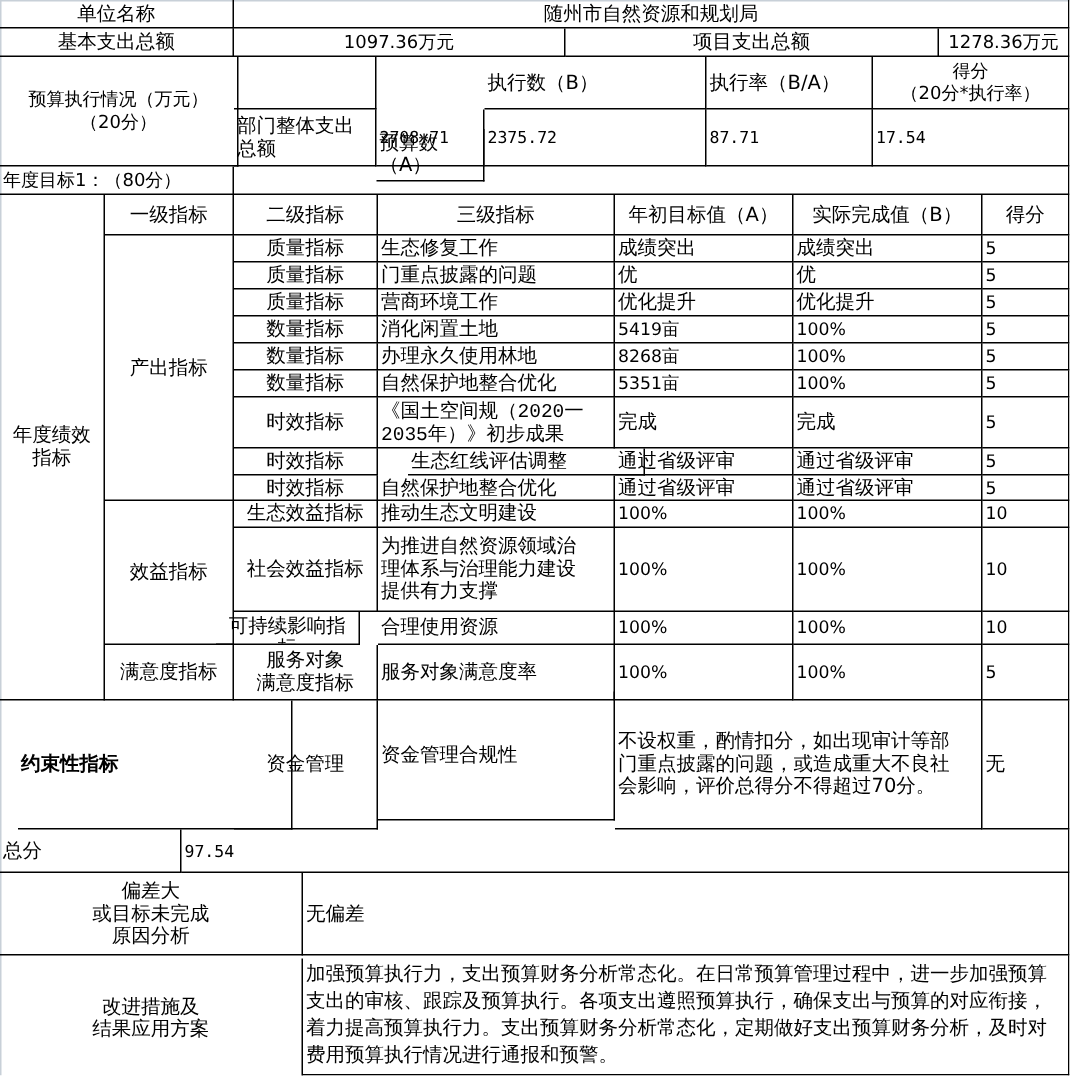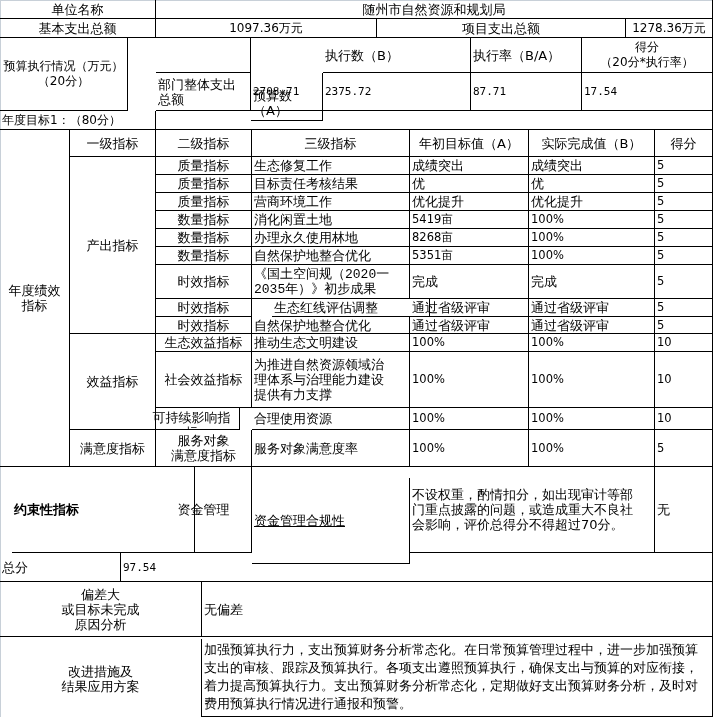--- a/index.html
+++ b/index.html
@@ -21,21 +21,21 @@
 <div class="frame"></div>
 
 <div class="cell c lg" style="left:0;top:0;width:156px;height:19px;">单位名称</div>
 <div class="cell c lg" style="left:156px;top:0;width:557px;height:19px;">随州市自然资源和规划局</div>
 
 <div class="cell c lg" style="left:0;top:19px;width:156px;height:19px;">基本支出总额</div>
 <div class="cell c" style="left:156px;top:19px;width:221px;height:19px;">1097.36万元</div>
 <div class="cell c lg" style="left:377px;top:19px;width:249px;height:19px;">项目支出总额</div>
 <div class="cell c" style="left:626px;top:19px;width:87px;height:19px;">1278.36万元</div>
 
-<div class="cell c" style="left:0;top:38px;width:128px;height:73px;text-align:center;">预算执行情况（万元）
+<div class="cell c" style="left:0;top:38px;width:159px;height:73px;text-align:center;">预算执行情况（万元）
 （20分）</div>
 <div class="cell c" style="left:156px;top:38px;width:95px;height:35px;"></div>
 <div class="cell l lg" style="left:251px;top:38px;width:72px;height:35px;margin-top:48px;">预算数
 （A）</div>
 <div class="cell l lg" style="left:323px;top:38px;width:148px;height:35px;">执行数（B）</div>
 <div class="cell l lg" style="left:471px;top:38px;width:111px;height:35px;">执行率（B/A）</div>
 <div class="cell c" style="left:582px;top:38px;width:131px;height:35px;">得分
 （20分*执行率）</div>
 
 <div class="cell l lg" style="left:156px;top:73px;width:95px;height:38px;">部门整体支出
@@ -62,33 +62,33 @@
 <div class="cell c lg" style="left:70px;top:334px;width:86px;height:96px;">效益指标</div>
 <div class="cell c lg" style="left:70px;top:430px;width:86px;height:37px;">满意度指标</div>
 
 <div class="cell c lg" style="left:156px;top:157px;width:96px;height:18px;">质量指标</div>
 <div class="cell l lg" style="left:252px;top:157px;width:158px;height:18px;">生态修复工作</div>
 <div class="cell l lg" style="left:410px;top:157px;width:119px;height:18px;">成绩突出</div>
 <div class="cell l lg" style="left:529px;top:157px;width:126px;height:18px;">成绩突出</div>
 <div class="cell l sm" style="left:655px;top:157px;width:58px;height:18px;">5</div>
 
 <div class="cell c lg" style="left:156px;top:175px;width:96px;height:18px;">质量指标</div>
-<div class="cell l lg" style="left:252px;top:175px;width:158px;height:18px;">目标责任考核结果</div>
+<div class="cell l lg" style="left:252px;top:175px;width:158px;height:18px;">门重点披露的问题</div>
 <div class="cell l lg" style="left:410px;top:175px;width:119px;height:18px;">优</div>
 <div class="cell l lg" style="left:529px;top:175px;width:126px;height:18px;">优</div>
 <div class="cell l sm" style="left:655px;top:175px;width:58px;height:18px;">5</div>
 
 <div class="cell c lg" style="left:156px;top:193px;width:96px;height:18px;">质量指标</div>
 <div class="cell l lg" style="left:252px;top:193px;width:158px;height:18px;">营商环境工作</div>
 <div class="cell l lg" style="left:410px;top:193px;width:119px;height:18px;">优化提升</div>
 <div class="cell l lg" style="left:529px;top:193px;width:126px;height:18px;">优化提升</div>
 <div class="cell l sm" style="left:655px;top:193px;width:58px;height:18px;">5</div>
 
 <div class="cell c lg" style="left:156px;top:211px;width:96px;height:18px;">数量指标</div>
-<div class="cell l lg" style="left:252px;top:211px;width:158px;height:18px;">消化闲置土地</div>
+<div class="cell l lg" style="left:252px;top:211px;width:158px;height:18px;font-family:Liberation Mono, monospace;">消化闲置土地</div>
 <div class="cell l sm" style="left:410px;top:211px;width:119px;height:18px;">5419亩</div>
 <div class="cell l sm" style="left:529px;top:211px;width:126px;height:18px;">100%</div>
 <div class="cell l sm" style="left:655px;top:211px;width:58px;height:18px;">5</div>
 
 <div class="cell c lg" style="left:156px;top:229px;width:96px;height:18px;">数量指标</div>
 <div class="cell l lg" style="left:252px;top:229px;width:158px;height:18px;">办理永久使用林地</div>
 <div class="cell l sm" style="left:410px;top:229px;width:119px;height:18px;">8268亩</div>
 <div class="cell l sm" style="left:529px;top:229px;width:126px;height:18px;">100%</div>
 <div class="cell l sm" style="left:655px;top:229px;width:58px;height:18px;">5</div>
 
@@ -140,21 +140,21 @@
 
 <div class="cell c lg" style="left:156px;top:430px;width:96px;height:37px;">服务对象
 满意度指标</div>
 <div class="cell l lg" style="left:252px;top:430px;width:158px;height:37px;">服务对象满意度率</div>
 <div class="cell l sm" style="left:410px;top:430px;width:119px;height:37px;">100%</div>
 <div class="cell l sm" style="left:529px;top:430px;width:126px;height:37px;">100%</div>
 <div class="cell l sm" style="left:655px;top:430px;width:58px;height:37px;">5</div>
 
 <div class="cell l lg" style="left:12px;top:467px;width:183px;height:86px;font-weight:bold;">约束性指标</div>
 <div class="cell c lg" style="left:156px;top:467px;width:96px;height:86px;">资金管理</div>
-<div class="cell l lg" style="left:252px;top:478px;width:158px;height:86px;text-decoration:underline;">资金管理合规性</div>
+<div class="cell l lg" style="left:252px;top:461px;width:158px;height:86px;">资金管理合规性</div>
 <div class="cell l lg" style="left:410px;top:467px;width:245px;height:86px;">不设权重，酌情扣分，如出现审计等部
 门重点披露的问题，或造成重大不良社
 会影响，评价总得分不得超过70分。</div>
 <div class="cell l lg" style="left:655px;top:467px;width:58px;height:86px;">无</div>
 
 <div class="cell l lg" style="left:0;top:553px;width:121px;height:29px;">总分</div>
 <div class="cell l mono" style="left:121px;top:553px;width:592px;height:29px;">97.54</div>
 
 <div class="cell c lg" style="left:0;top:582px;width:202px;height:55px;">偏差大
 或目标未完成

